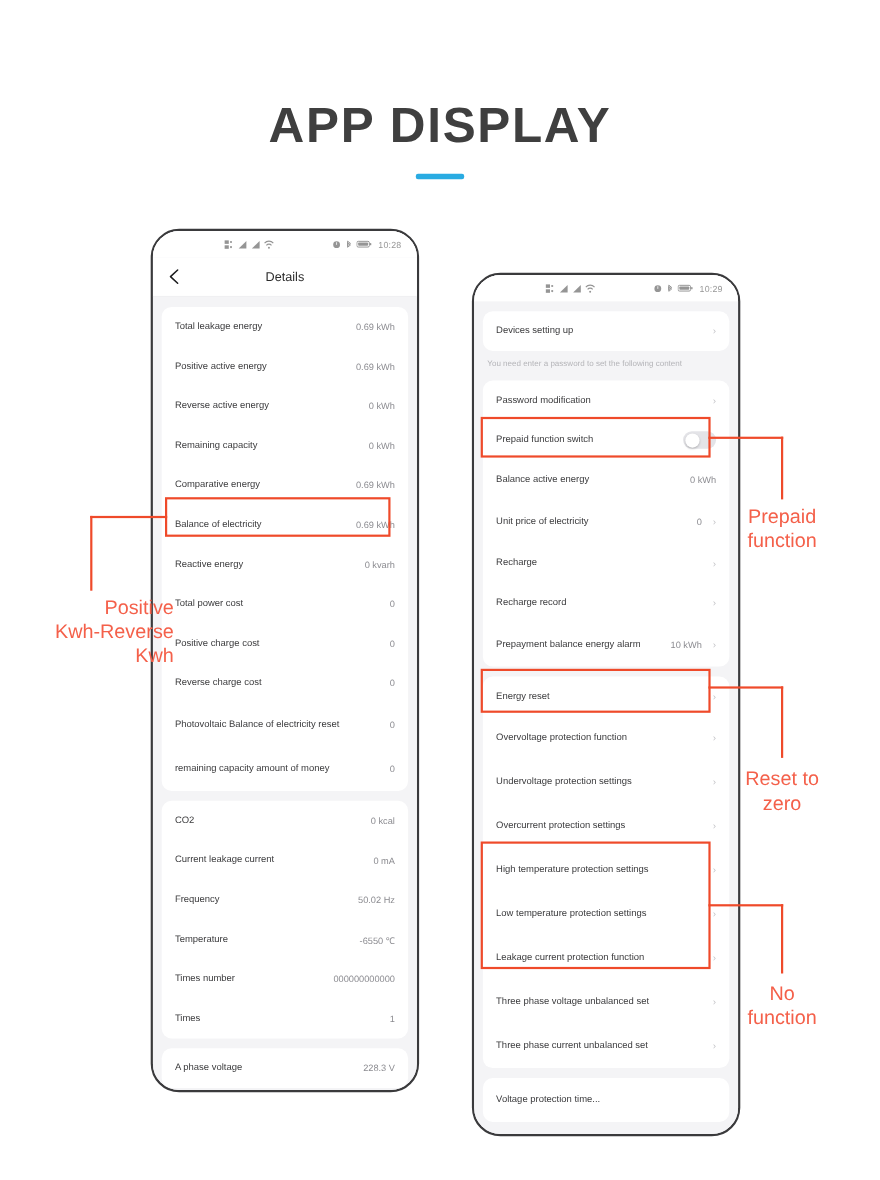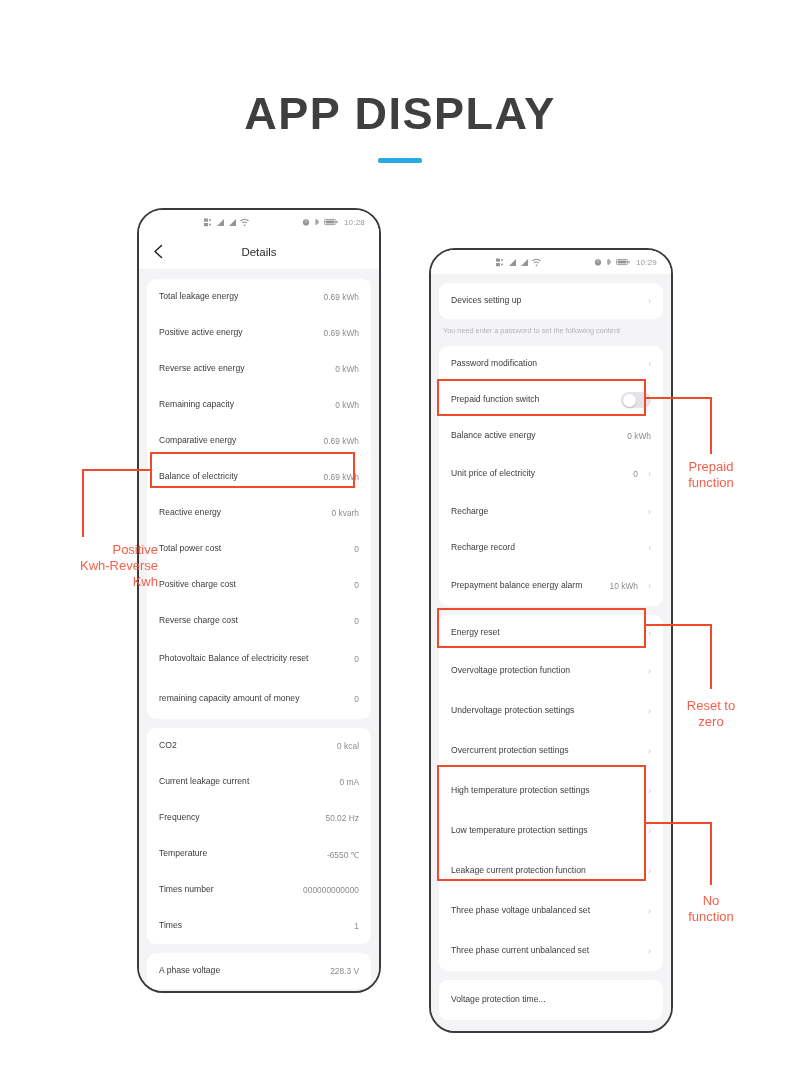--- a/index.html
+++ b/index.html
@@ -183,21 +183,21 @@
     position: absolute;
     border: 2px solid #ef4a2a;
     pointer-events: none;
     z-index: 30;
   }
 
   
   .ann-label {
     position: absolute;
     color: #f4604a;
-    font-size: 13px;
+    font-size: 18px;
     line-height: 1.22;
     text-align: center;
     z-index: 20;
   }
   .ann-line-h, .ann-line-v {
     position: absolute;
     background: #ef4a2a;
     z-index: 20;
   }
   .ann-line-h { height: 2px; }

